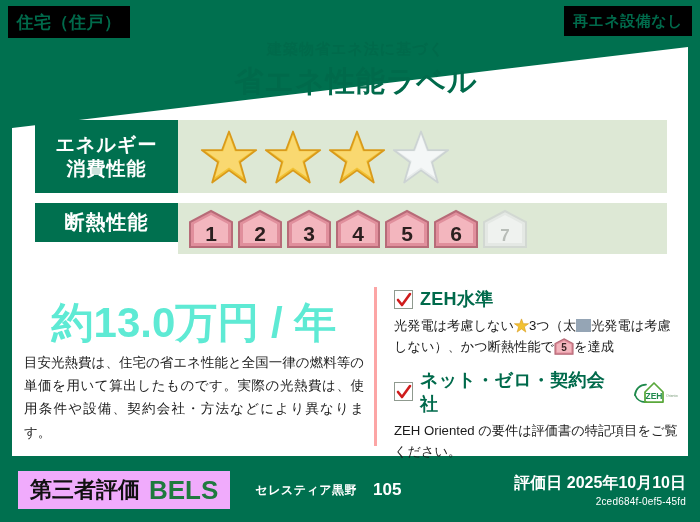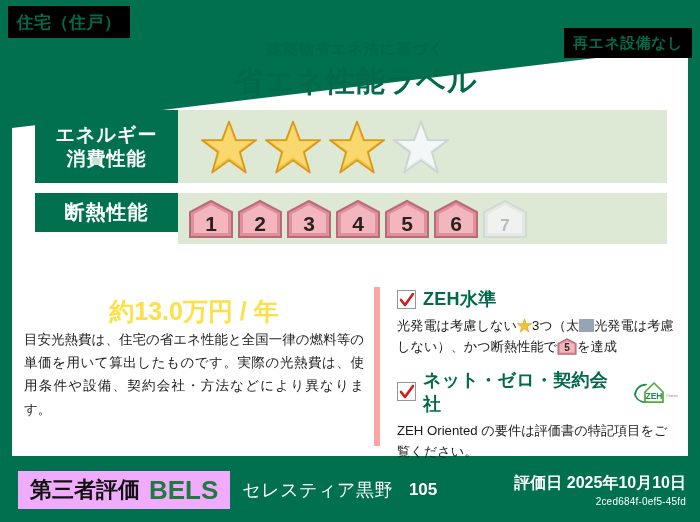--- a/index.html
+++ b/index.html
@@ -19,21 +19,21 @@
   .corner-tag {
     position: absolute;
     background: #000000;
     color: #006a4b;
     font-weight: bold;
     display: flex; align-items: center; justify-content: center;
     letter-spacing: 0.5px;
     z-index: 40;
   }
   #tag-left  { left: 8px;  top: 6px; width: 122px; height: 32px; font-size: 17px; }
-  #tag-right { right: 8px; top: 6px; width: 128px; height: 30px; font-size: 15px; margin-top: 22px; }
+  #tag-right { right: 8px; top: 6px; width: 128px; height: 30px; font-size: 15px; }
 
   
   #white-card {
     position: absolute;
     left: 12px; top: 30px; right: 12px; bottom: 66px;
     background: #ffffff;
     clip-path: polygon(0% 23%, 100% 4%, 100% 100%, 0% 100%);
     z-index: 10;
   }
 
@@ -45,21 +45,21 @@
   #title-sub {
     font-size: 15px; font-weight: bold; letter-spacing: 1px;
     margin-bottom: 3px;
   }
   #title-main {
     font-size: 29px; font-weight: bold; letter-spacing: 1px;
   }
 
   
   #perf-panel {
-    position: absolute; left: 35px; right: 33px; top: 110px;
+    position: absolute; left: 35px; right: 33px; top: 120px;
     z-index: 20;
   }
   .perf-row { display: flex; align-items: stretch; margin-bottom: 10px; }
   .perf-label {
     background: #00704f; color: #ffffff; font-weight: bold;
     font-size: 19px; line-height: 1.25;
     display: flex; flex-direction: column;
     align-items: center; justify-content: center;
     width: 143px; flex: none; letter-spacing: 1px;
   }
@@ -91,32 +91,32 @@
     line-height: 1; padding-bottom: 5px;
   }
   .house.off span { color: #b8bdb8; font-size: 17px; font-weight: bold; }
 
   
   #lower {
     position: absolute; left: 24px; right: 22px; top: 287px; bottom: 76px;
     display: flex; z-index: 20;
   }
   #col-left  { width: 350px; flex: none; padding-right: 10px; }
-  #col-right { flex: 1; padding-left: 17px; border-left: 6px solid #fca5a5; }
+  #col-right { flex: 1; padding-left: 17px; border-left: 3px solid #fca5a5; }
 
   
   #cost-head {
     display: flex; align-items: center; justify-content: center;
     color: #1d6b3f; font-weight: bold; font-size: 16px; gap: 8px;
     margin-top: 2px;
   }
   #cost-head .rule { height: 2px; background: #1d6b3f; flex: 1; max-width: 100px; }
   #cost-value {
-    text-align: center; color: #fde047; font-weight: bold;
-    font-size: 25px; margin-top: 8px; letter-spacing: 0px;
+    text-align: center; color: #5eead4; font-weight: bold;
+    font-size: 42px; margin-top: 8px; letter-spacing: 0px;
   }
   #cost-note {
     font-size: 13.5px; color: #222222;
     line-height: 1.72; text-align: justify;
   }
 
   
   .check-block { margin-bottom: 4px; }
   .check-head {
     display: flex; align-items: center; gap: 7px; margin-bottom: 4px;
@@ -152,22 +152,22 @@
     z-index: 30; display: flex; align-items: center;
   }
   #bels-badge {
     margin-left: 18px; background: #f0abfc;
     height: 38px; display: flex; align-items: center;
     padding: 0 12px; gap: 9px;
   }
   #bels-jp { font-size: 22px; font-weight: bold; color: #111111; letter-spacing: 0px; }
   #bels-en { font-size: 26px; font-weight: bold; color: #1f7a3f; letter-spacing: 0px; }
   #bldg-name {
-    color: #ffffff; font-size: 18px; font-weight: normal;
-    margin-left: 12px; letter-spacing: 0.5px;
+    color: #ffffff; font-size: 12px; font-weight: bold;
+    margin-left: 25px; letter-spacing: 0.5px;
   }
   #bldg-room { color: #ffffff; font-size: 17px; font-weight: bold; margin-left: 16px; }
   #bottom-right {
     margin-left: auto; margin-right: 14px; text-align: right; color: #ffffff;
   }
   #eval-date { font-size: 16px; font-weight: bold; }
   #eval-id   { font-size: 10px; margin-top: 2px; letter-spacing: 0.2px; }
 </style>
 </head>
 <body>

